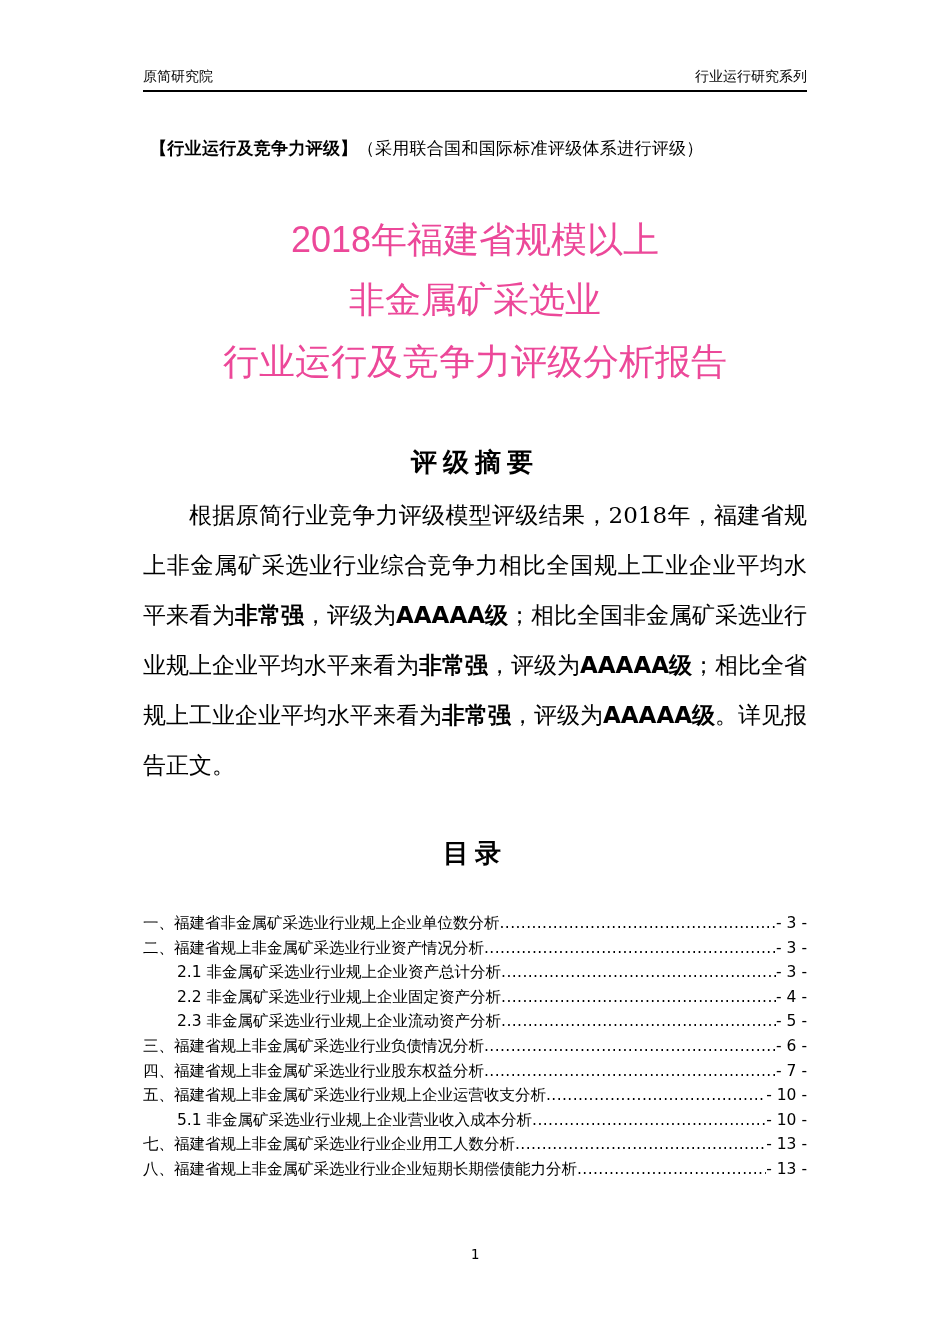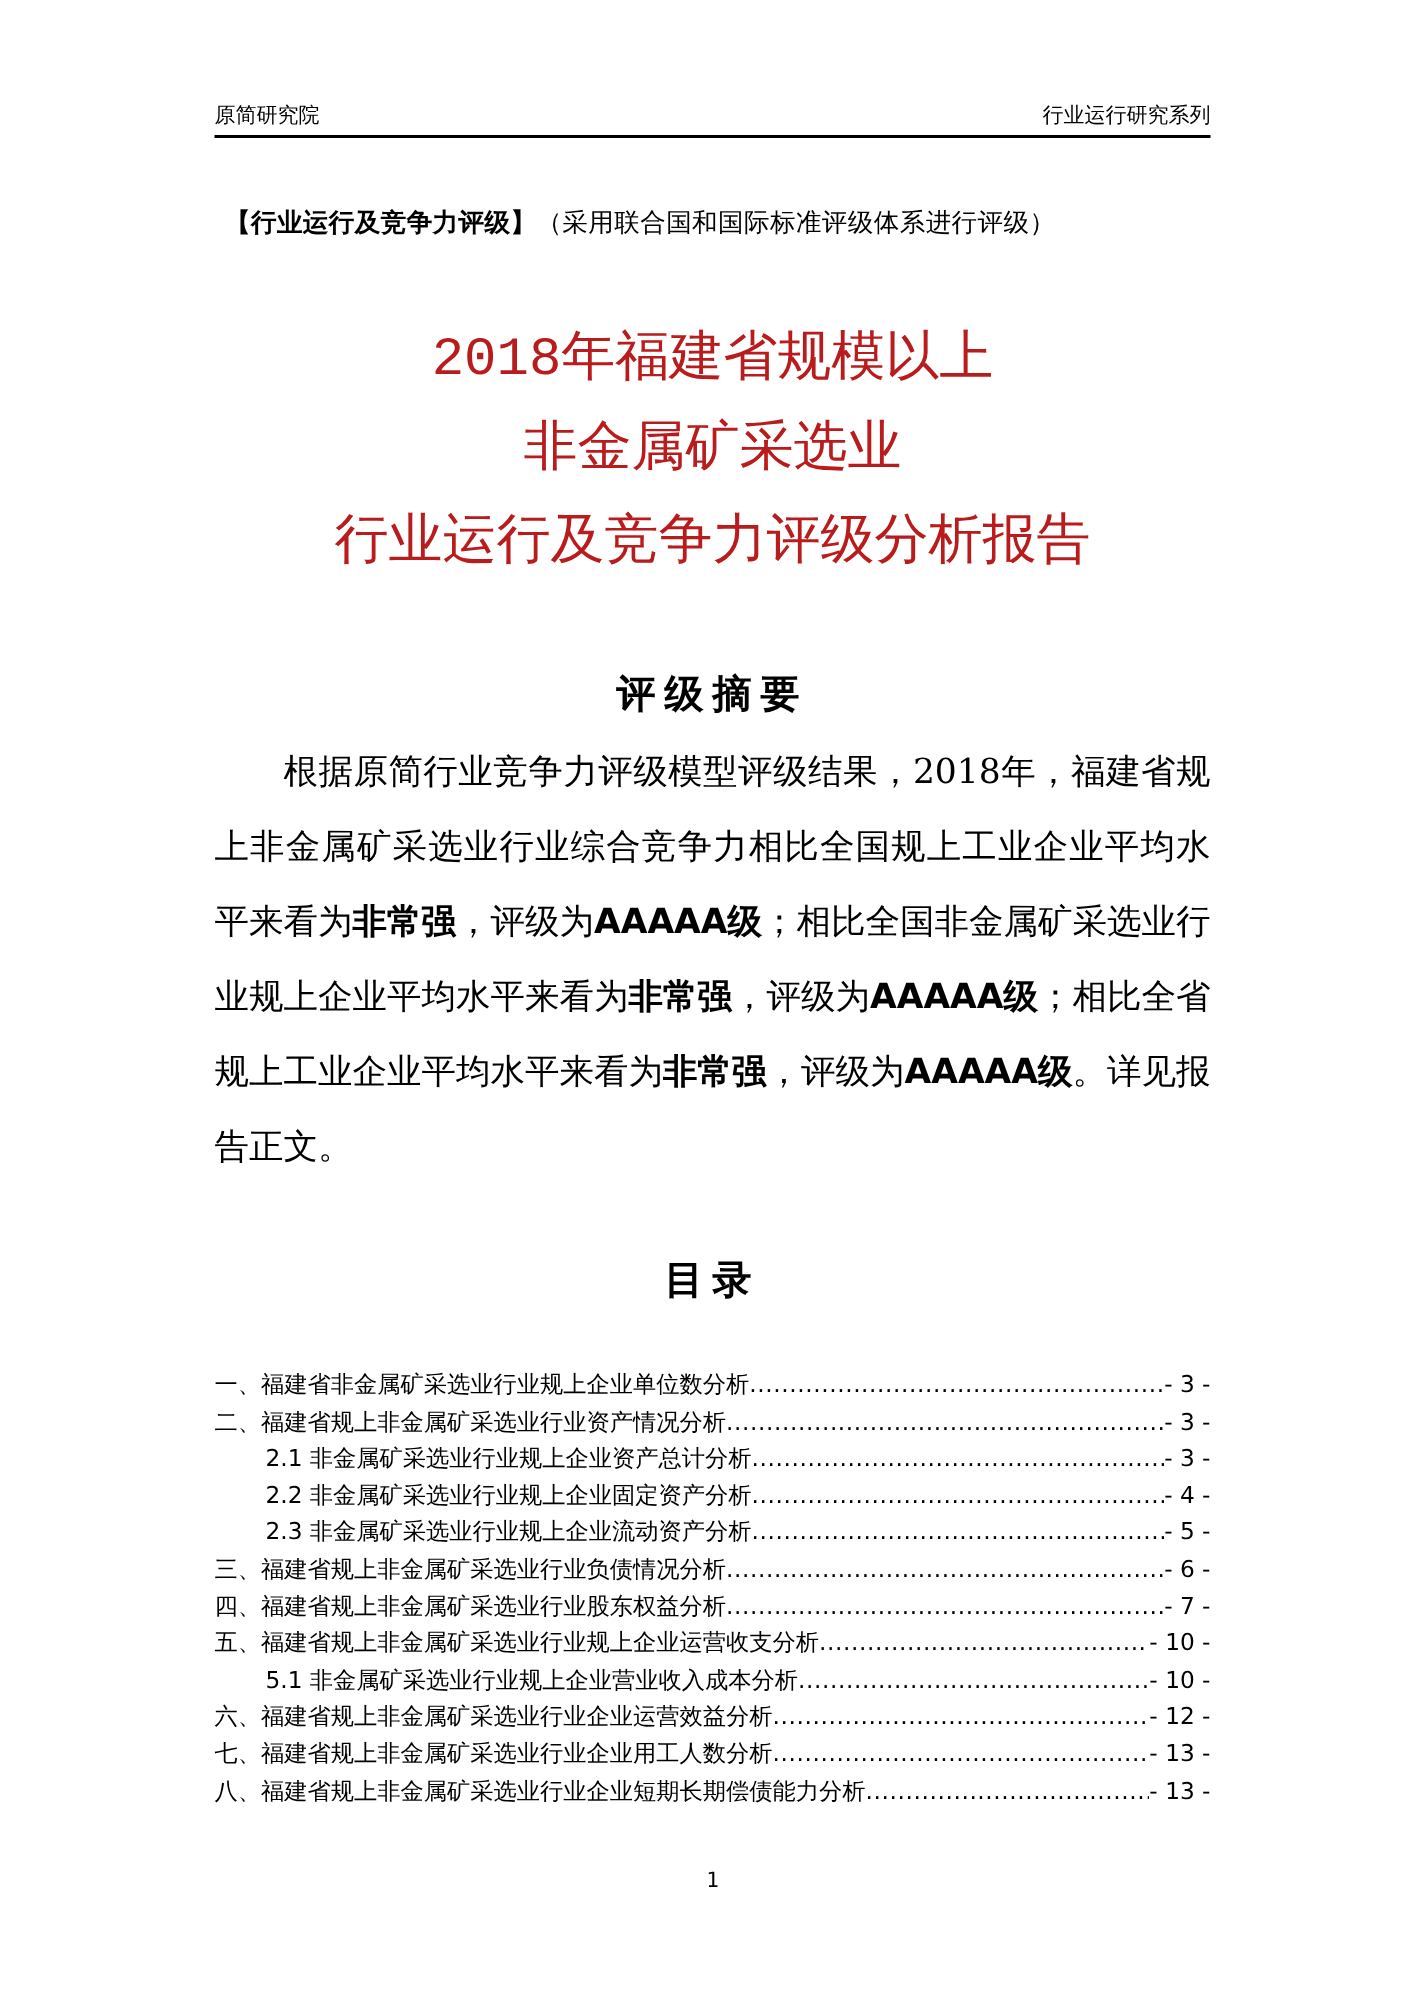--- a/index.html
+++ b/index.html
@@ -3,21 +3,21 @@
   <meta charset="utf-8">
   <style>
     html, body { margin: 0; padding: 0; background: #ffffff; }
     body { width: 950px; height: 1344px; position: relative; overflow: hidden; color: #000; font-family: "DejaVu Sans", "Liberation Sans", sans-serif; }
     .page { position: absolute; left: 0; top: 0; width: 950px; height: 1344px; background: #fff; }
     .header { position: absolute; left: 143px; top: 66px; width: 664px; height: 24px; border-bottom: 2px solid #000; font-size: 14px; text-align: right; }
     .header .left { position: absolute; left: 0; top: 2px; }
     .header .right { position: absolute; right: 0; top: 2px; }
     .tagline { position: absolute; left: 150px; top: 137px; width: 650px; font-size: 17px; font-weight: bold; white-space: nowrap; letter-spacing: 0.3px; }
     .tagline .paren { font-weight: normal; }
-    .title { position: absolute; left: 0; width: 950px; text-align: center; color: #b91c1c; font-family: Liberation Mono, monospace; font-size: 36px; line-height: 1; }
+    .title { position: absolute; left: 0; width: 950px; text-align: center; color: #ec4899; font-family: Liberation Sans, sans-serif; font-size: 36px; line-height: 1; }
     .title.l1 { top: 222px; }
     .title.l2 { top: 282px; }
     .title.l3 { top: 344px; }
     .section-heading { position: absolute; left: 0; width: 950px; text-align: center; font-weight: bold; font-size: 26px; letter-spacing: 6px; }
     .summary-heading { top: 445px; }
     .toc-heading { top: 836px; }
     .summary { position: absolute; left: 143px; top: 490px; width: 664px; font-family: "DejaVu Serif", "Liberation Serif", serif; font-size: 23px; line-height: 50px; text-align: justify; text-indent: 46px; }
     .summary b { font-family: "DejaVu Sans", "Liberation Sans", sans-serif; font-weight: bold; }
     .toc { position: absolute; left: 143px; top: 878px; width: 664px; font-size: 15.5px; margin-top: 33px; }
     .toc-row { display: flex; height: 24.6px; line-height: 24.6px; white-space: nowrap; }
@@ -92,25 +92,20 @@
         <span class="label">五、福建省规上非金属矿采选业行业规上企业运营收支分析</span>
         <span class="leader"></span>
         <span class="pg">- 10 -</span>
       </div>
     <div class="toc-row sub">
         <span class="label">5.1 非金属矿采选业行业规上企业营业收入成本分析</span>
         <span class="leader"></span>
         <span class="pg">- 10 -</span>
       </div>
     <div class="toc-row">
-        <span class="label">六、福建省规上非金属矿采选业行业企业运营效益分析</span>
-        <span class="leader"></span>
-        <span class="pg">- 12 -</span>
-      </div>
-    <div class="toc-row">
         <span class="label">七、福建省规上非金属矿采选业行业企业用工人数分析</span>
         <span class="leader"></span>
         <span class="pg">- 13 -</span>
       </div>
     <div class="toc-row">
         <span class="label">八、福建省规上非金属矿采选业行业企业短期长期偿债能力分析</span>
         <span class="leader"></span>
         <span class="pg">- 13 -</span>
       </div>
   </div>

